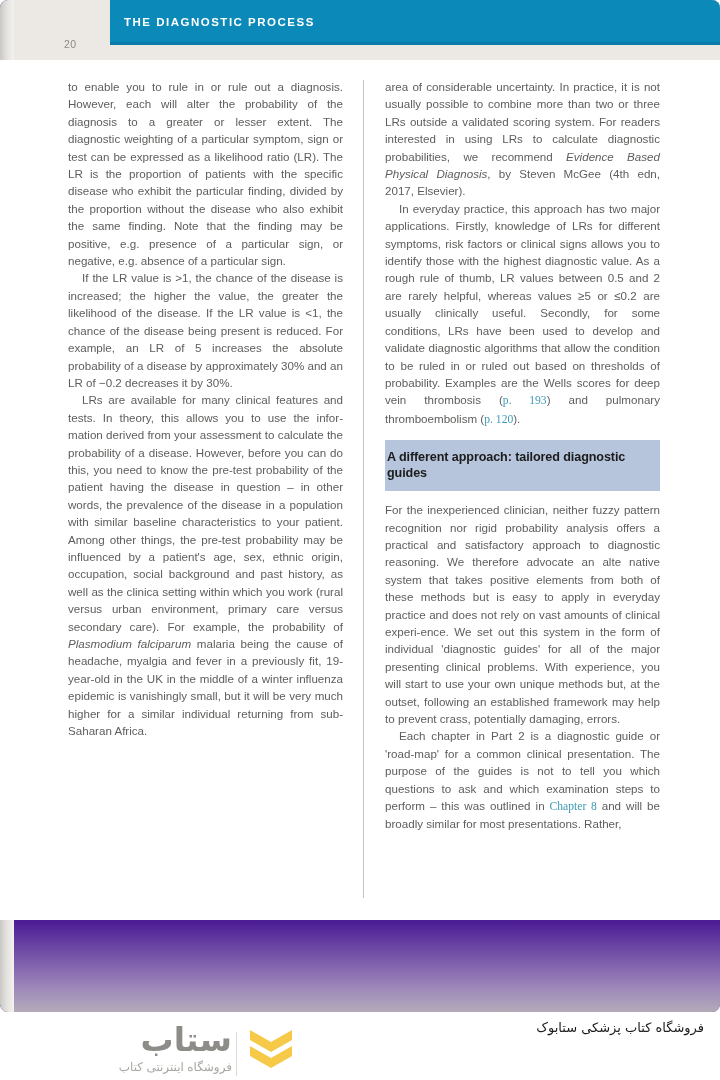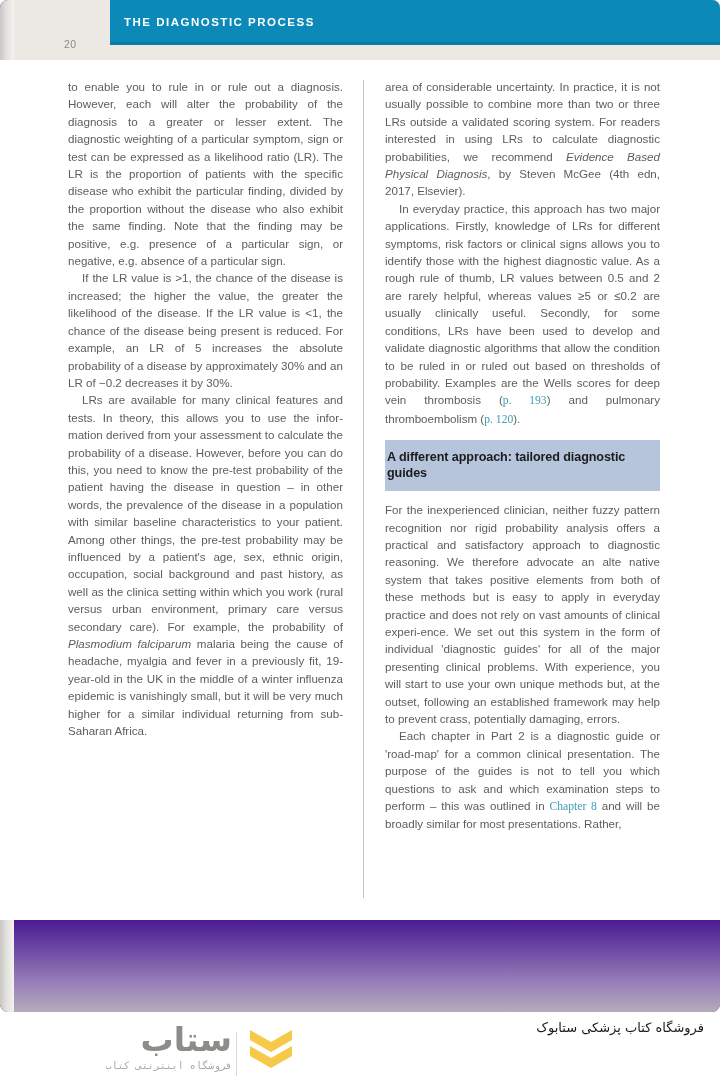--- a/index.html
+++ b/index.html
@@ -171,24 +171,24 @@
     font-weight: bold;
     color: #8e8c88;
     direction: rtl;
     font-family: "DejaVu Sans", sans-serif;
   }
   .logo-sub {
     position: absolute;
     left: 0; top: 40px;
     width: 185px;
     text-align: right;
-    font-size: 10px;
+    font-size: 12px;
     color: #a9a7a3;
     direction: rtl;
-    font-family: Liberation Mono, monospace;
+    font-family: Liberation Sans, sans-serif;
   }
   .logo-sep {
     width: 1px; height: 44px;
     background: #ddd9d2;
     margin: 0 9px 0 4px;
   }
   .logo-chevrons {
     width: 50px; height: 50px;
     position: relative;
   }

